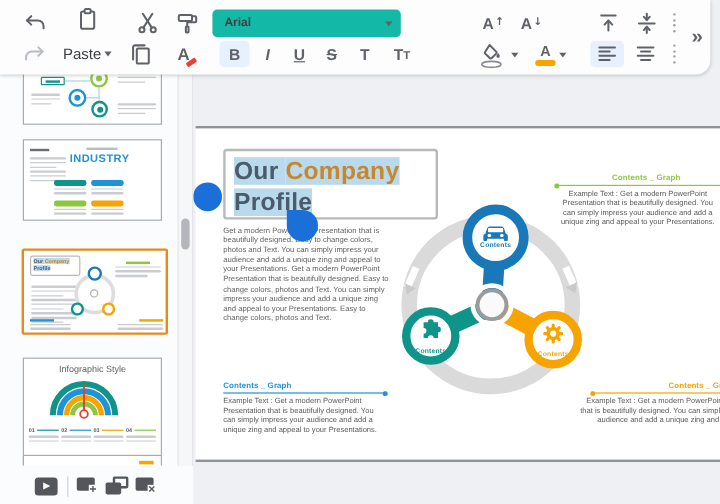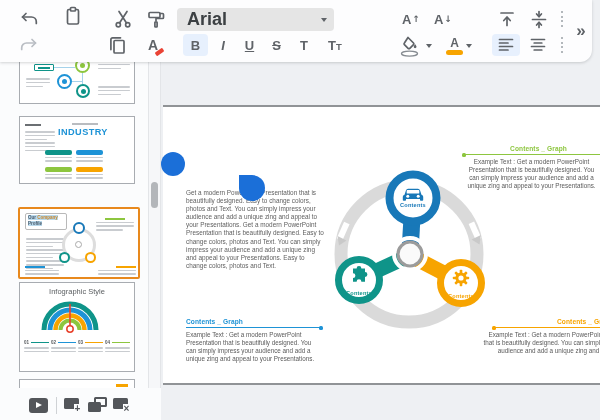--- a/index.html
+++ b/index.html
@@ -13,22 +13,22 @@
     --toolbar-icon:#5f6368; --toolbar-active-bg:#e7f0fd;
   }
   
   .toolbar { position:absolute; left:0; top:0; width:592px; height:62px; background:#fdfdfe;
              border-bottom-right-radius:12px; box-shadow:0 1px 3px rgba(60,64,67,.22); z-index:50; }
   .tbtn { position:absolute; display:flex; align-items:center; justify-content:center;
           color:var(--toolbar-icon); border-radius:4px; }
   .tbtn.active { background:var(--toolbar-active-bg); }
   .glyph { font-weight:700; font-size:13px; color:#5f6368; }
   .st { fill:none; stroke:currentColor; stroke-width:1.7; stroke-linecap:round; stroke-linejoin:round; }
-  .sel { position:absolute; background:#e5e5e5; border-radius:4px; display:flex; align-items:center;
-         font-size:18px; font-weight:700; color:#3c4043; padding:0 7px 0 10px; }
+  .sel { position:absolute; background:#14b8a6; border-radius:4px; display:flex; align-items:center;
+         font-size:10px; font-weight:700; color:#3c4043; padding:0 7px 0 10px; }
   .caret { width:0; height:0; border-left:3.5px solid transparent; border-right:3.5px solid transparent;
            border-top:4px solid #5f6368; margin-left:auto; }
   .caret2 { width:0; height:0; border-left:3.5px solid transparent; border-right:3.5px solid transparent;
             border-top:4px solid #5f6368; margin-left:3px; }
   .arrowch { font-family:"DejaVu Sans", sans-serif; font-size:9px; font-weight:700; margin-left:1px; }
   .dotcol { display:flex; flex-direction:column; gap:2.6px; }
   .dotcol i { width:2.2px; height:2.2px; border-radius:50%; background:#9aa0a6; }
   .colorbar { width:17px; height:4.5px; border-radius:2.5px; background:var(--orange); margin-top:1px; }
   .redmark { position:absolute; right:2px; bottom:3px; width:9px; height:4px; background:#ea4335;
              transform:rotate(-35deg); border-radius:1px; }
@@ -143,20 +143,24 @@
   <div class="tbtn" style="left:568px;top:16px;width:26px;height:30px">
     <span style="font-size:17px;color:#5f6368;font-weight:600">»</span>
   </div>
 
   <div class="tbtn" style="left:16px;top:33px;width:26px;height:24px">
     <svg width="20" height="18" viewBox="0 0 20 18" style="color:#b9bdc3">
       <path class="st" d="M13 3.5 L16.5 7 L13 10.5"></path>
         <path class="st" d="M16.5 7 H7.5 a4.8 4.8 0 0 0 -4.8 4.8 V13.5"></path>
     </svg>
   </div>
+  <div class="tbtn" style="left:44px;top:33px;width:58px;height:24px">
+    <span style="font-size:12.5px;color:#3c4043">Paste</span>
+    <span class="caret2"></span>
+  </div>
   <div class="tbtn" style="left:104px;top:33px;width:26px;height:24px">
     <svg width="20" height="20" viewBox="0 0 20 20">
       <rect class="st" x="7" y="5.5" width="10" height="12.5" rx="1"></rect>
       <path class="st" d="M13.5 2.8 H5.5 A1.6 1.6 0 0 0 3.9 4.4 v10.2"></path>
     </svg>
   </div>
   <div class="tbtn" style="left:140px;top:33px;width:26px;height:24px">
     <span class="glyph" style="font-size:14px">A</span>
     <span class="redmark"></span>
   </div>
@@ -335,21 +339,21 @@
       </div>
     <div style="position:absolute;left:78px;top:57px;width:38px">
       <div style="width:20px;height:1.5px;background:var(--orange);margin-left:auto;margin-bottom:1.5px"></div>
         <div>
           <div class="tl"></div>
           <div class="tl"></div>
         </div>
       </div>
   </div>
 
-  <div class="thumb" style="top:220px;height:90px">
+  <div class="thumb" style="top:236px;height:90px">
     <div style="position:absolute;left:0;top:4px;width:100%;text-align:center;font-size:7.5px;color:#5c6063">Infographic Style</div>
     <svg style="position:absolute;left:20px;top:15px" width="60" height="36" viewBox="0 0 60 36">
       <path d="M4 32 A26 26 0 0 1 56 32" fill="none" stroke="#0f9489" stroke-width="5"></path>
       <path d="M10 32 A20 20 0 0 1 50 32" fill="none" stroke="#1e93d6" stroke-width="5"></path>
       <path d="M15.5 32 A14.5 14.5 0 0 1 44.5 32" fill="none" stroke="#f7a400" stroke-width="4.5"></path>
       <path d="M20.5 32 A9.5 9.5 0 0 1 39.5 32" fill="none" stroke="#8dc63f" stroke-width="4"></path>
       <line x1="30" y1="30" x2="30" y2="6" stroke="#e8402a" stroke-width="1.6"></line>
       <circle cx="30" cy="31" r="3.2" fill="#fff" stroke="#e8402a" stroke-width="1.5"></circle>
     </svg>
     <div style="position:absolute;left:4px;top:57px;width:25px">
@@ -399,20 +403,24 @@
   </div>
 </div>
 
 <div class="gutter">
   <div class="scrollthumb"></div>
 </div>
 
 <div class="canvas">
   <div class="slide">
 
+    <div class="titlebox">
+      <span class="hl tdark">Our </span><span class="hl torange">Company</span><br>
+      <span class="hl tdark">Profile</span>
+    </div>
     <div class="handle" style="left:-2px;top:45px;width:24px;height:24px;border-radius:50%"></div>
     <div class="handle" style="left:76px;top:68px;width:26px;height:26px;border-radius:0 50% 50% 50%"></div>
 
     <div class="para">Get a modern PowerPoint Presentation that is beautifully designed. Easy to change colors, photos and Text. You can simply impress your audience and add a unique zing and appeal to your Presentations. Get a modern PowerPoint Presentation that is beautifully designed. Easy to change colors, photos and Text. You can simply impress your audience and add a unique zing and appeal to your Presentations. Easy to change colors, photos and Text.</div>
 
     <div style="position:absolute;left:160px;top:61px;width:180px;height:180px">
       <svg width="180" height="180" viewBox="0 0 180 180">
         <circle cx="86" cy="86" r="68" fill="none" stroke="#dadada" stroke-width="13"></circle>
         <rect x="17" y="55" width="6" height="18" fill="#fff" transform="rotate(24 22 64)"></rect>
         <path d="M14.5 68 l9 4.5 -7.5 5 z" fill="#c9c9c9"></path>

